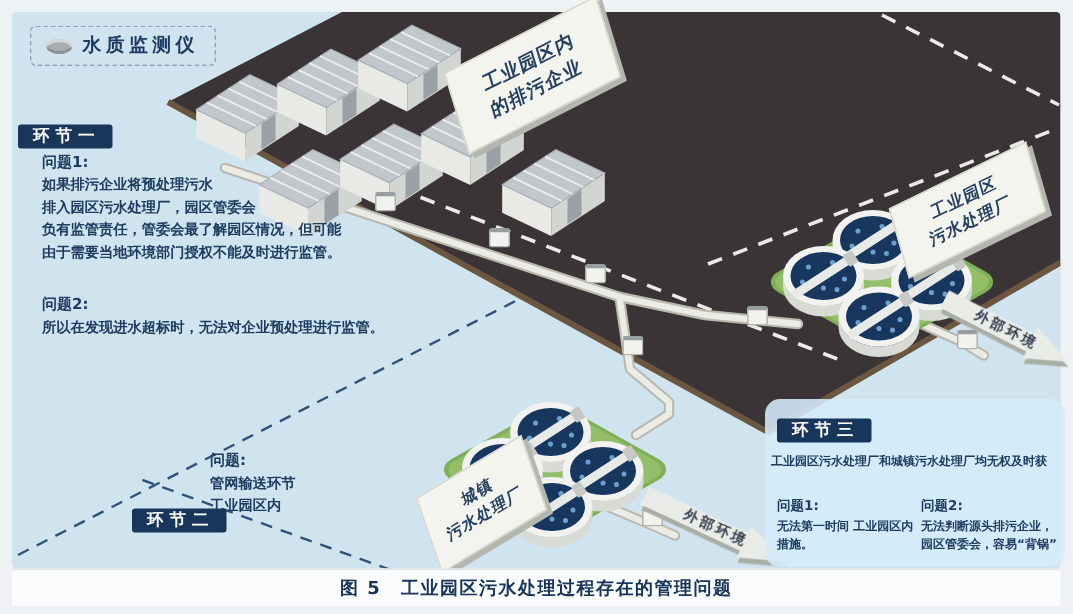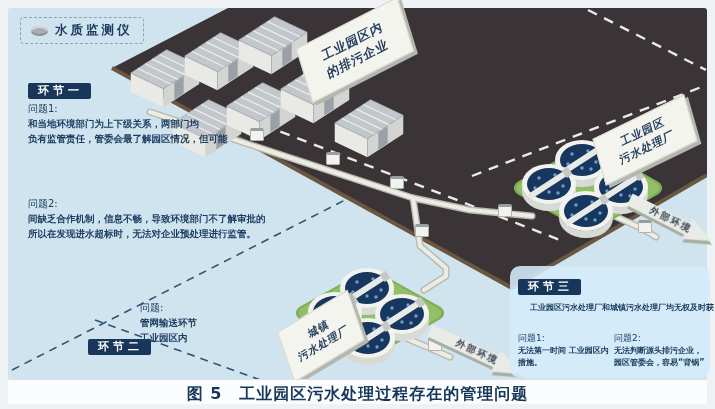--- a/index.html
+++ b/index.html
@@ -5,21 +5,21 @@
   html,body{margin:0;padding:0;}
   body{width:715px;height:409px;overflow:hidden;background:#eef2f4;
        font-family:"DejaVu Sans", sans-serif;}
   #stage{position:relative;width:715px;height:409px;}
   #scene{position:absolute;left:0;top:0;}
 
   .badge{position:absolute;background:#17365a;color:#fff;font-size:11px;font-weight:bold;
          letter-spacing:4px;padding:2px 8px 2px 10px;border-radius:2px;line-height:1.1;}
   .txt{position:absolute;color:#1d3c60;font-size:9.5px;line-height:15px;font-weight:600;
        white-space:nowrap;}
-  .txt .t-title{font-weight:normal;font-size:10px;}
+  .txt .t-title{font-weight:bold;font-size:10px;}
   .panel{position:absolute;left:510px;top:266px;width:200px;height:112px;
          background:rgba(213,236,250,.88);border-radius:10px;}
   .panel .txt{font-size:8px;line-height:12.5px;}
   .panel .t-title{font-size:9px;}
 
   .legend{position:absolute;left:20px;top:17px;display:flex;align-items:center;gap:7px;
           border:1.5px dashed #8aa3bc;border-radius:4px;padding:4px 10px;justify-content:center;}
   .legend-label{color:#1d3c60;font-weight:bold;font-size:12.5px;letter-spacing:3px;}
   .legend-device{width:17px;height:10px;background:#a9aeb2;border-radius:50%;
                  box-shadow:inset 0 2px 0 #d7dadd, inset 0 -2px 0 #8d9296;}
@@ -42,21 +42,21 @@
   .env-wrap{position:absolute;filter:drop-shadow(2px 3px 0 #a9aea7);}
   .env-1{left:630px;top:210px;width:92px;transform:rotate(27deg);}
   .env-2{left:430px;top:342px;width:104px;transform:rotate(25deg);}
 
   .monitor{position:absolute;width:12px;height:9px;background:#f2f2ee;
         border:1px solid #b0b4ac;border-top:3px solid #989ea0;border-radius:2px;}
 
   .caption-bar{position:absolute;left:8px;top:379px;width:699px;height:24px;
         background:#fbfcfd;border-top:1px solid #dde2e5;}
   .caption{position:absolute;left:0;top:384px;width:715px;text-align:center;
-        color:#17365a;font-weight:bold;font-size:16px;letter-spacing:1px;}
+        color:#17365a;font-weight:bold;font-size:12px;letter-spacing:1px;}
 </style>
 </head>
 <body>
 
 <div id="stage">
 
   <svg id="scene" width="715" height="409" viewBox="0 0 715 409">
     <defs>
       <clipPath id="canvasClip">
           <rect x="8" y="8" width="699" height="371" rx="3"></rect>
@@ -185,42 +185,43 @@
     <div>污水处理厂</div>
   </div>
 
   <div class="env-wrap env-1">
     <div class="env-arrow" style="width:92px;">外部环境</div>
   </div>
   <div class="env-wrap env-2">
     <div class="env-arrow" style="width:104px;">外部环境</div>
   </div>
 
-  <div class="badge" style="left:28px;top:83px;">环节一</div>
+  <div class="badge" style="left:12px;top:83px;">环节一</div>
   <div class="txt" style="left:28px;top:101px;">
     <div class="t-title">问题1:</div>
-    <div>和当地环境部门为上下级关系，两部门均</div>
+    <div>如果排污企业将预处理污水</div>
+    <div>排入园区污水处理厂，园区管委会</div>
     <div>负有监管责任，管委会最了解园区情况，但可能</div>
+    <div>由于需要当地环境部门授权不能及时进行监管。</div>
   </div>
   <div class="txt" style="left:28px;top:196px;">
     <div class="t-title">问题2:</div>
-    <div>间缺乏合作机制，信息不畅，导致环境部门不了解审批的</div>
     <div>所以在发现进水超标时，无法对企业预处理进行监管。</div>
   </div>
 
   <div class="badge" style="left:88px;top:339px;">环节二</div>
   <div class="txt" style="left:140px;top:300px;">
     <div class="t-title">问题:</div>
     <div>管网输送环节</div>
     <div>工业园区内</div>
   </div>
 
   <div class="panel">
     <div class="badge" style="left:8px;top:13px;">环节三</div>
-    <div class="txt" style="left:20px;top:36px;">
+    <div class="txt" style="left:4px;top:36px;">
       <div>工业园区污水处理厂和城镇污水处理厂均无权及时获</div>
     </div>
     <div class="txt" style="left:8px;top:66px;">
       <div class="t-title">问题1:</div>
       <div>无法第一时间 工业园区内</div>
       <div>措施。</div>
     </div>
     <div class="txt" style="left:104px;top:66px;">
       <div class="t-title">问题2:</div>
       <div>无法判断源头排污企业，</div>

